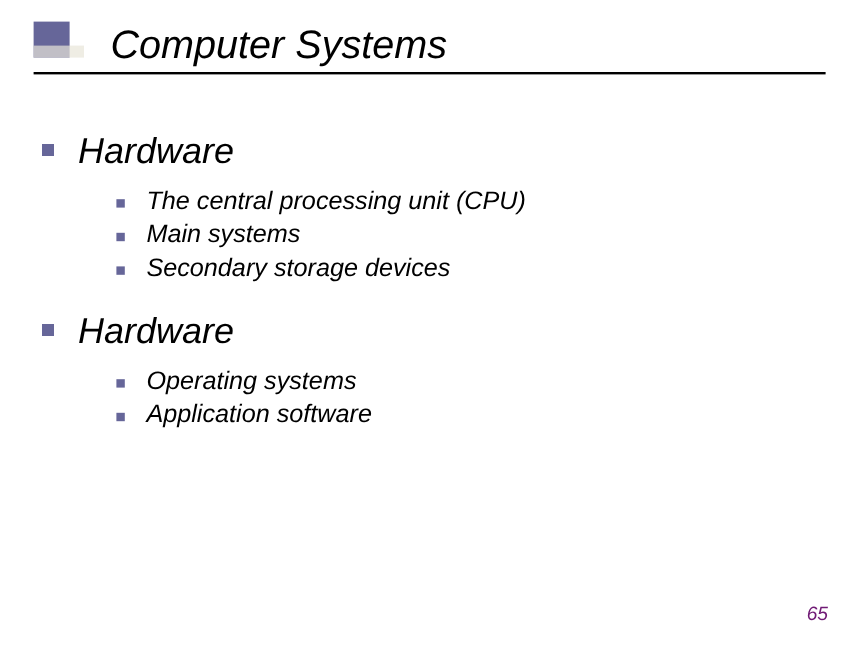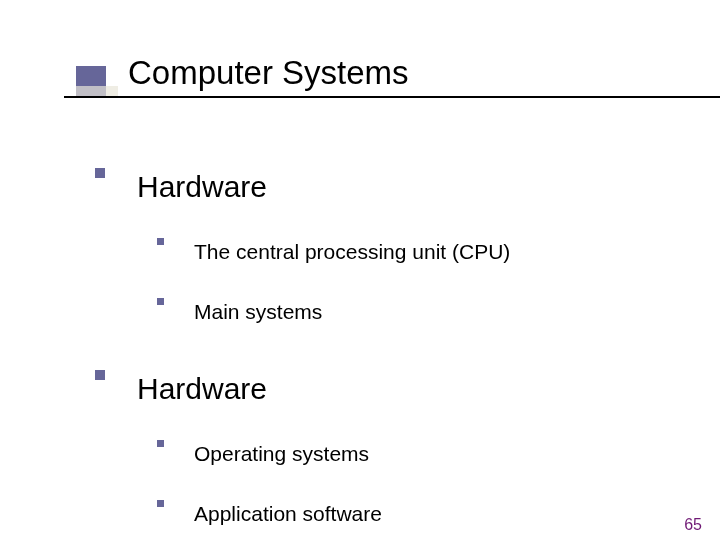--- a/index.html
+++ b/index.html
@@ -1,15 +1,15 @@
 <!DOCTYPE html>
 <html><head>
   <meta charset="utf-8">
   <style>
-    * { margin: 12px; padding: 0; box-sizing: border-box; }
+    * { margin: 0; padding: 0; box-sizing: border-box; font-style: italic; }
     body {
       width: 720px;
       height: 540px;
       background: #ffffff;
       font-family: Arial, sans-serif;
       position: relative;
       overflow: hidden;
     }
     .title-decoration {
       position: absolute;
@@ -118,20 +118,24 @@
   </div>
   <div class="sub-list">
     <div class="sub-bullet">
       <div class="square"></div>
       <div class="text">The central processing unit (CPU)</div>
     </div>
     <div class="sub-bullet">
       <div class="square"></div>
       <div class="text">Main systems</div>
     </div>
+    <div class="sub-bullet">
+      <div class="square"></div>
+      <div class="text">Secondary storage devices</div>
+    </div>
   </div>
 
   <div class="main-bullet">
     <div class="square"></div>
     <div class="text">Hardware</div>
   </div>
   <div class="sub-list">
     <div class="sub-bullet">
       <div class="square"></div>
       <div class="text">Operating systems</div>

